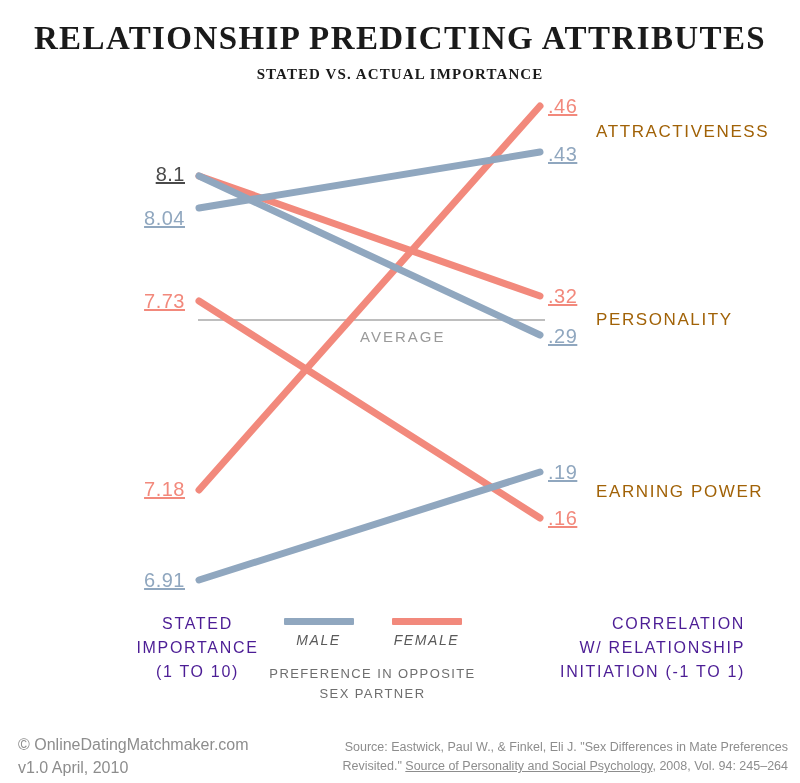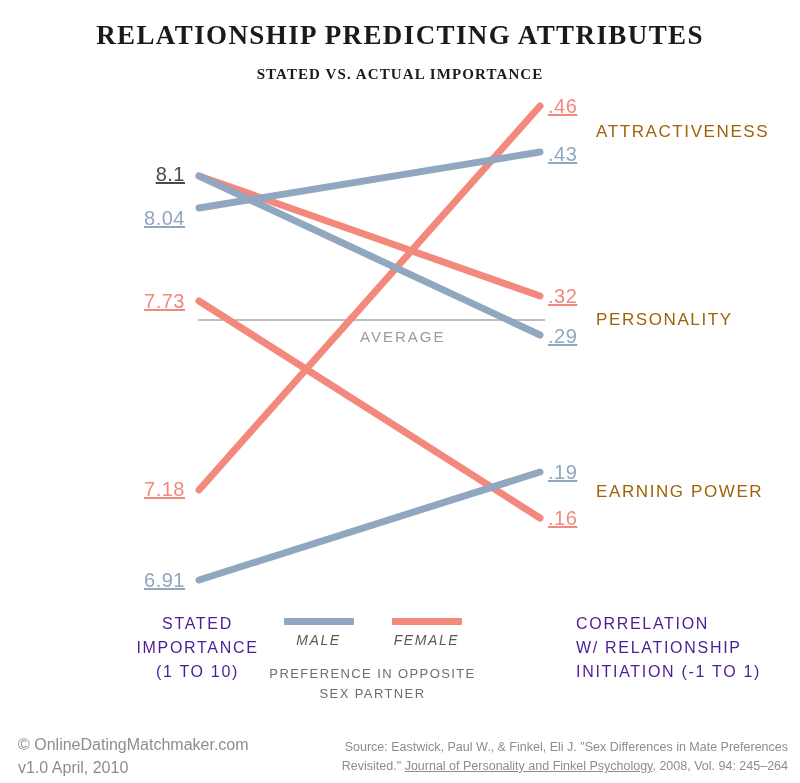--- a/index.html
+++ b/index.html
@@ -17,21 +17,21 @@
 
   
   #chart-title {
     position: absolute;
     top: 20px;
     left: 0;
     width: 800px;
     text-align: center;
     font-family: "Liberation Serif", serif;
     font-weight: bold;
-    font-size: 27px;
+    font-size: 33px;
     letter-spacing: 1.4px;
     color: #1a1a1a;
     white-space: nowrap;
   }
   #chart-subtitle {
     position: absolute;
     top: 66px;
     left: 0;
     width: 800px;
     text-align: center;
@@ -92,21 +92,21 @@
   .axis-caption {
     position: absolute;
     font-family: Liberation Sans, sans-serif;
     font-size: 16px;
     letter-spacing: 1.7px;
     color: #4c1d95;
     line-height: 24px;
     white-space: nowrap;
   }
   #axis-left-caption  { left: 110px; top: 612px; width: 175px; text-align: center; }
-  #axis-right-caption { left: 560px; top: 612px; text-align: left; margin-left: 16px; }
+  #axis-right-caption { left: 560px; top: 612px; text-align: right; }
 
   
   #legend { position: absolute; left: 255px; top: 612px; width: 235px; }
   .legend-row {
     display: flex;
     justify-content: center;
     gap: 30px;
     font-style: italic;
   }
   .legend-item { width: 78px; text-align: center; }
@@ -231,14 +231,14 @@
   </div>
 </div>
 
 <div id="footer-credit">
   <div>© OnlineDatingMatchmaker.com</div>
   <div>v1.0 April, 2010</div>
 </div>
 
 <div id="footer-source">
   <div>Source: Eastwick, Paul W., &amp; Finkel, Eli J. "Sex Differences in Mate Preferences</div>
-  <div><span>Revisited." </span><span class="journal">Journal of Personality and Finkel Psychology</span><span>, 2008, Vol. 94: 245–264</span></div>
+  <div><span>Revisited." </span><span class="journal">Source of Personality and Social Psychology</span><span>, 2008, Vol. 94: 245–264</span></div>
 </div>
 
 </body></html>

